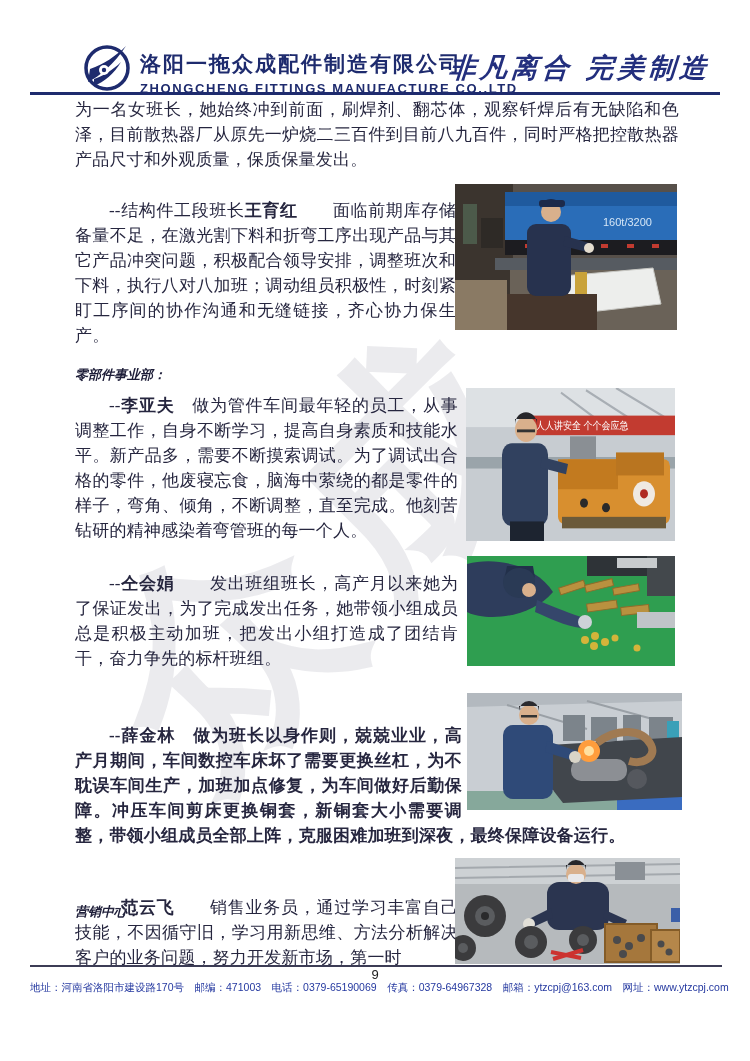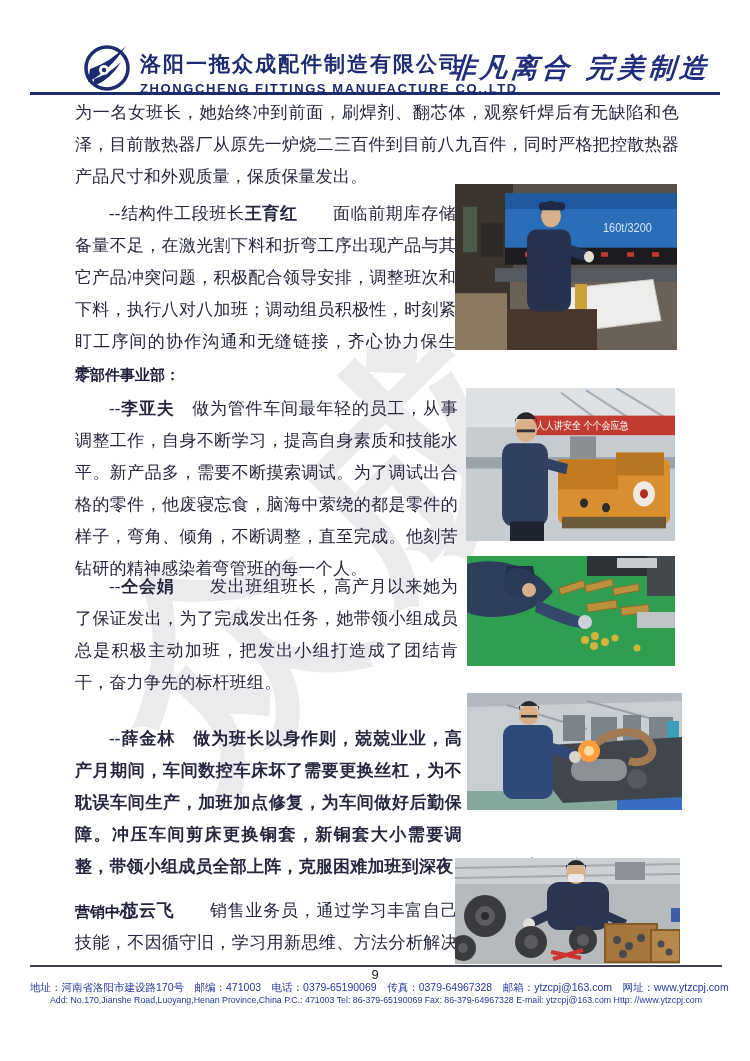--- a/index.html
+++ b/index.html
@@ -15,37 +15,37 @@
   .slogan{position:absolute;right:40px;top:50px;font-size:27px;font-weight:bold;font-style:italic;
           color:#232f7e;letter-spacing:4px;font-family:"DejaVu Serif",serif;transform:skewX(-4deg);}
   .hdr-rule{position:absolute;left:30px;right:30px;top:92px;height:3px;background:#1e2b6e;}
   
   .watermark{position:absolute;left:50px;top:330px;width:560px;height:440px;z-index:0;
              display:flex;align-items:center;justify-content:center;
              transform:rotate(-45deg);pointer-events:none;
              font-size:235px;font-weight:bold;letter-spacing:28px;
              color:rgba(145,145,158,0.18);font-family:"Liberation Sans",sans-serif;}
   
-  .para{position:absolute;z-index:1;font-size:17px;line-height:32px;color:#26263f;
+  .para{position:absolute;z-index:1;font-size:17px;line-height:25px;color:#26263f;
         text-align:justify;text-indent:2em;margin:0;letter-spacing:0.2px;}
-  .sec-h{position:absolute;z-index:1;font-size:15px;font-weight:bold;color:#1d1d38;margin:0;}
+  .sec-h{position:absolute;z-index:1;font-size:13px;font-weight:bold;color:#1d1d38;margin:0;font-style:italic;}
   .p1{left:75px;top:97px;width:604px;text-indent:0;}
   .p2{left:75px;top:198px;width:381px;}
   .h1{left:75px;top:366px;}
   .p3{left:75px;top:393px;width:383px;}
   .p4{left:75px;top:571px;width:383px;}
   .h2{left:75px;top:697px;}
   .p5{left:75px;top:723px;width:601px;font-weight:bold;}
   .p5 .spacer{float:right;width:214px;height:99px;}
   .h3{left:75px;top:871px;margin-top:32px;}
   .p6{left:75px;top:895px;width:383px;max-height:72px;overflow:hidden;}
   
   .photo{position:absolute;z-index:2;overflow:hidden;background:#888;}
   .photo svg{display:block;width:100%;height:100%;}
-  .ph1{left:455px;top:184px;width:222px;height:166px;}
+  .ph1{left:455px;top:184px;width:222px;height:146px;}
   .ph2{left:466px;top:388px;width:209px;height:153px;}
   .ph3{left:467px;top:556px;width:208px;height:110px;}
   .ph4{left:467px;top:693px;width:215px;height:117px;}
   .ph5{left:455px;top:858px;width:225px;height:106px;}
   
   .ftr-rule{position:absolute;left:30px;right:28px;top:965px;height:2px;background:#3c3c55;z-index:3;}
   .pageno{position:absolute;left:0;right:0;top:967px;text-align:center;font-size:13px;color:#1a1a1a;
           z-index:3;font-family:"Liberation Sans",sans-serif;}
   .ftr-cn{position:absolute;left:30px;right:28px;top:981px;text-align:left;font-size:10.5px;
           color:#2539a0;z-index:3;font-family:"Liberation Sans",sans-serif;white-space:nowrap;}
@@ -265,15 +265,14 @@
             <circle cx="214" cy="94" r="3.5"></circle>
           </g>
       </g>
       <rect x="216" y="50" width="9" height="14" fill="#3b5fa8"></rect>
     </svg>
   </div>
 
   <div class="ftr-rule"></div>
   <div class="pageno">9</div>
   <div class="ftr-cn">地址：河南省洛阳市建设路170号　邮编：471003　电话：0379-65190069　传真：0379-64967328　邮箱：ytzcpj@163.com　网址：www.ytzcpj.com</div>
-  <div class="ftr-en">Add: No.170,Jianshe Road,Luoyang,Henan Province,China   P.C.: 471003   Tel: 86-379-65190069   Fax: 86-379-64967328   E-mail: ytzcpj@163.com   Http: //www.ytzcpj.com</div>
 
 </div>
 
 </body></html>

